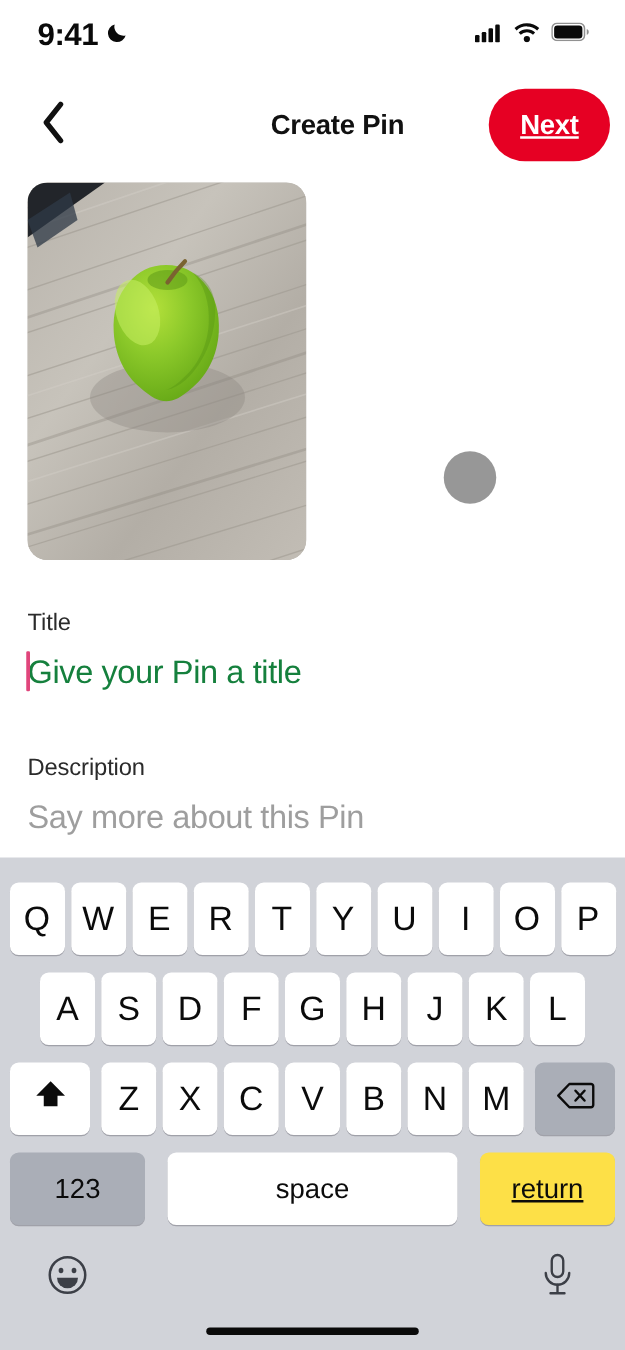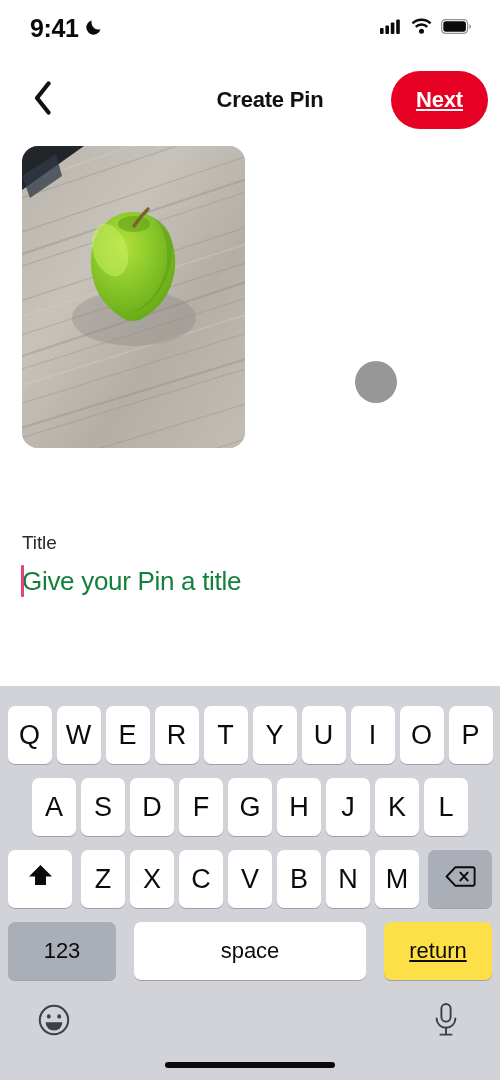--- a/index.html
+++ b/index.html
@@ -127,21 +127,20 @@
     width: 460px;
   }
   .field-title  { top: 488px; }
   .field-desc   { top: 604px; }
 
   .field-label {
     font-size: 19px;
     color: #2b2b2b;
     letter-spacing: -0.1px;
     margin-bottom: 9px;
-    margin-top: 44px;
   }
   .field-value-row {
     position: relative;
     display: flex;
     align-items: center;
     height: 36px;
   }
   .caret {
     position: absolute;
     left: -1px; top: 2px;
@@ -376,20 +375,26 @@
   <div class="placeholder-dot"></div>
 
   <div class="field field-title">
     <div class="field-label">Title</div>
     <div class="field-value-row">
       <span class="caret"></span>
       <span class="field-placeholder">Give your Pin a title</span>
     </div>
   </div>
 
+  <div class="field field-desc">
+    <div class="field-label">Description</div>
+    <div class="field-value-row">
+      <span class="field-placeholder desc">Say more about this Pin</span>
+    </div>
+  </div>
 
   <div class="keyboard">
 
     <div class="kbrow kbrow-1">
       <button class="key key-letter">Q</button>
       <button class="key key-letter">W</button>
       <button class="key key-letter">E</button>
       <button class="key key-letter">R</button>
       <button class="key key-letter">T</button>
       <button class="key key-letter">Y</button>

